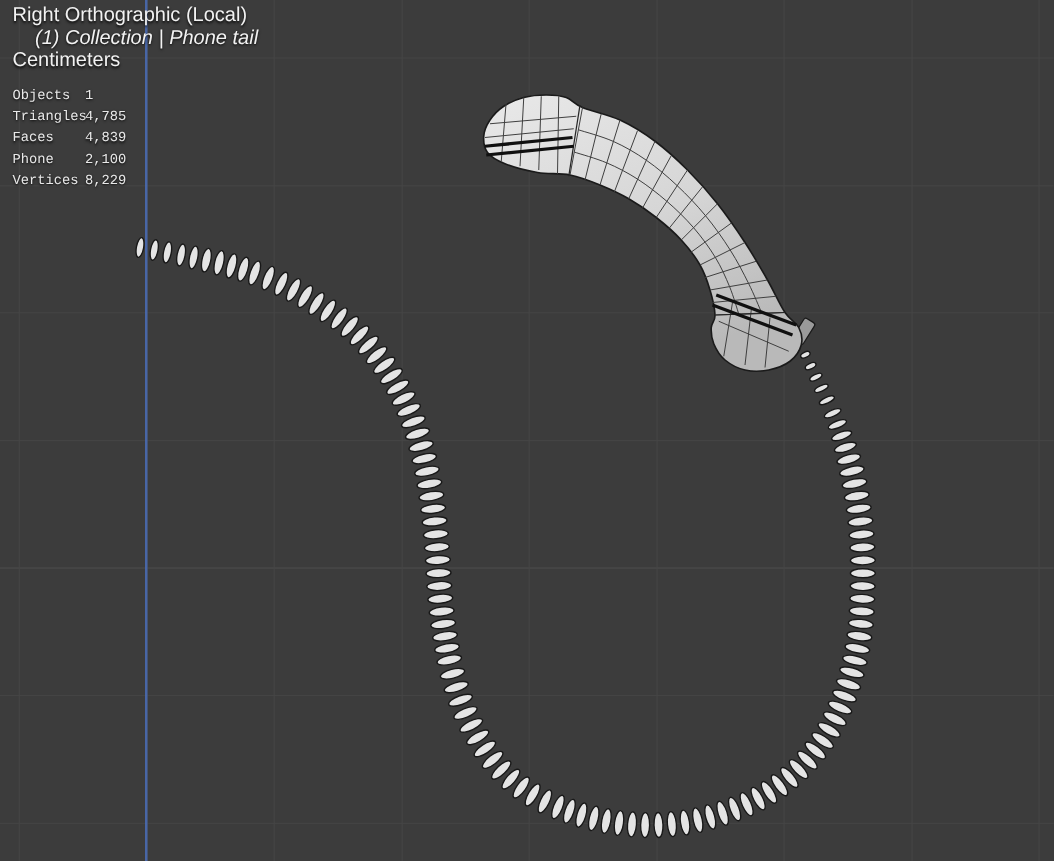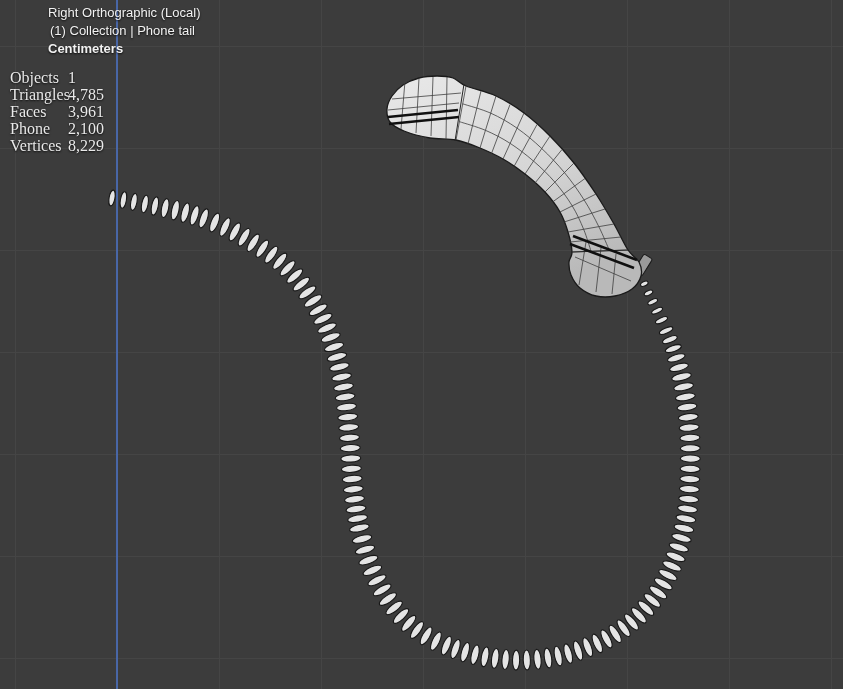--- a/index.html
+++ b/index.html
@@ -14,33 +14,32 @@
     background-position: 15px 0px, 0px 46px;
   }
   .axis-z{
     position:absolute;left:116px;top:0;bottom:0;width:2px;
     background:#4a6db8;opacity:.85;
   }
   svg.scene{position:absolute;left:0;top:0;}
   .hud{
     position:absolute;
     font-family:"Liberation Sans", sans-serif;
-    font-size:13px;line-height:14px;
+    font-size:16px;line-height:14px;
     color:#f2f2f2;
     text-shadow:0 1px 2px rgba(0,0,0,.85);
     white-space:nowrap;
-    margin-left:38px;
   }
   #view-label{left:10px;top:6px;}
-  #collection-label{left:12px;top:24px;}
-  #units-label{left:10px;top:42px;font-weight:bold;}
+  #collection-label{left:28px;top:24px;font-style:italic;}
+  #units-label{left:10px;top:42px;}
   .stats{
     position:absolute;left:10px;top:69px;
-    font-family:Liberation Serif, serif;
-    font-size:16px;color:#e9e9e9;
+    font-family:Liberation Mono, monospace;
+    font-size:11px;color:#e9e9e9;
     text-shadow:0 1px 2px rgba(0,0,0,.85);
   }
   .stats .row{height:17px;line-height:17px;white-space:nowrap;}
   .stats .label{display:inline-block;width:58px;}
   .stats .value{display:inline-block;}
 </style>
 </head>
 <body>
 
 <div class="viewport">
@@ -216,21 +215,21 @@
   <div class="hud" id="units-label">Centimeters</div>
 
   <div class="stats">
     <div class="row">
       <span class="label">Objects</span><span class="value">1</span>
     </div>
     <div class="row">
       <span class="label">Triangles</span><span class="value">4,785</span>
     </div>
     <div class="row">
-      <span class="label">Faces</span><span class="value">3,961</span>
+      <span class="label">Faces</span><span class="value">4,839</span>
     </div>
     <div class="row">
       <span class="label">Phone</span><span class="value">2,100</span>
     </div>
     <div class="row">
       <span class="label">Vertices</span><span class="value">8,229</span>
     </div>
   </div>
 
 </div>

